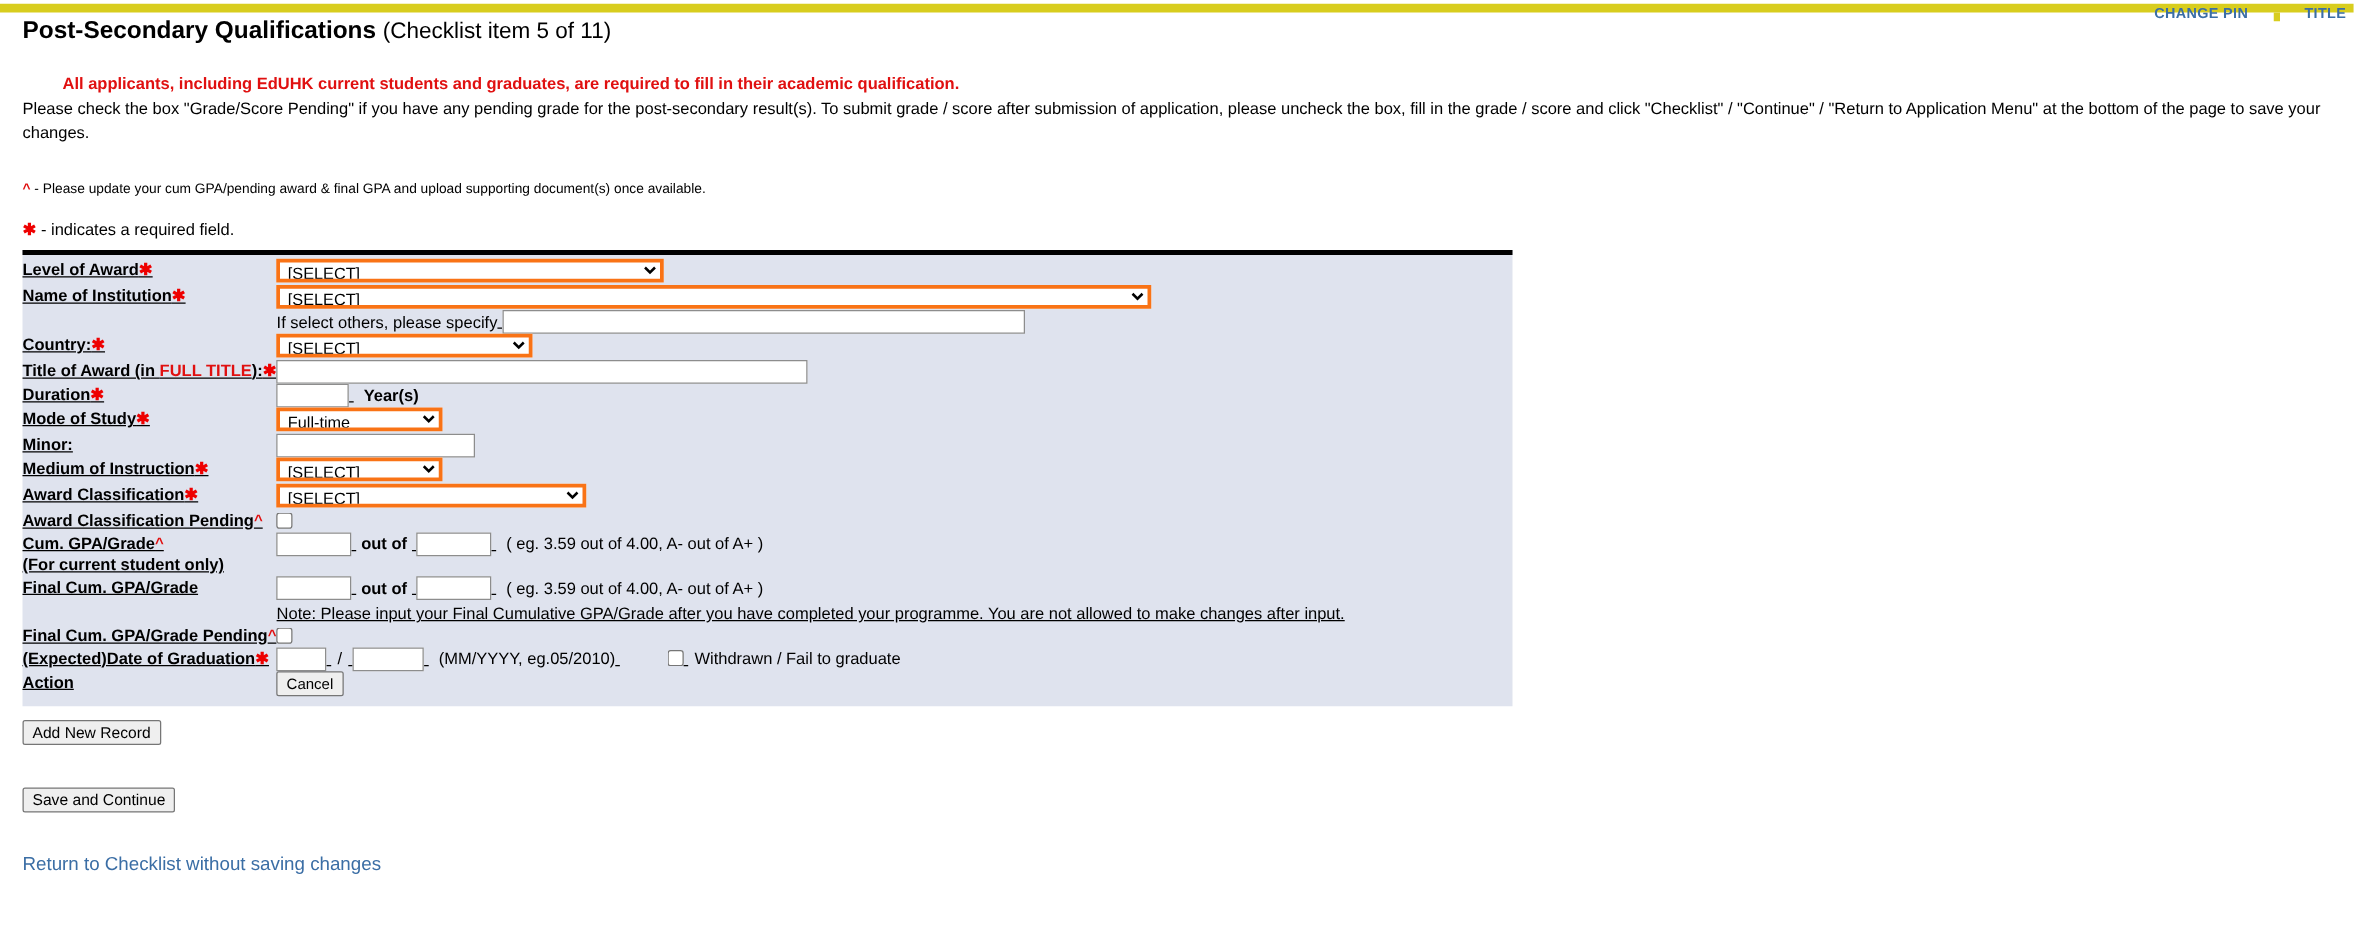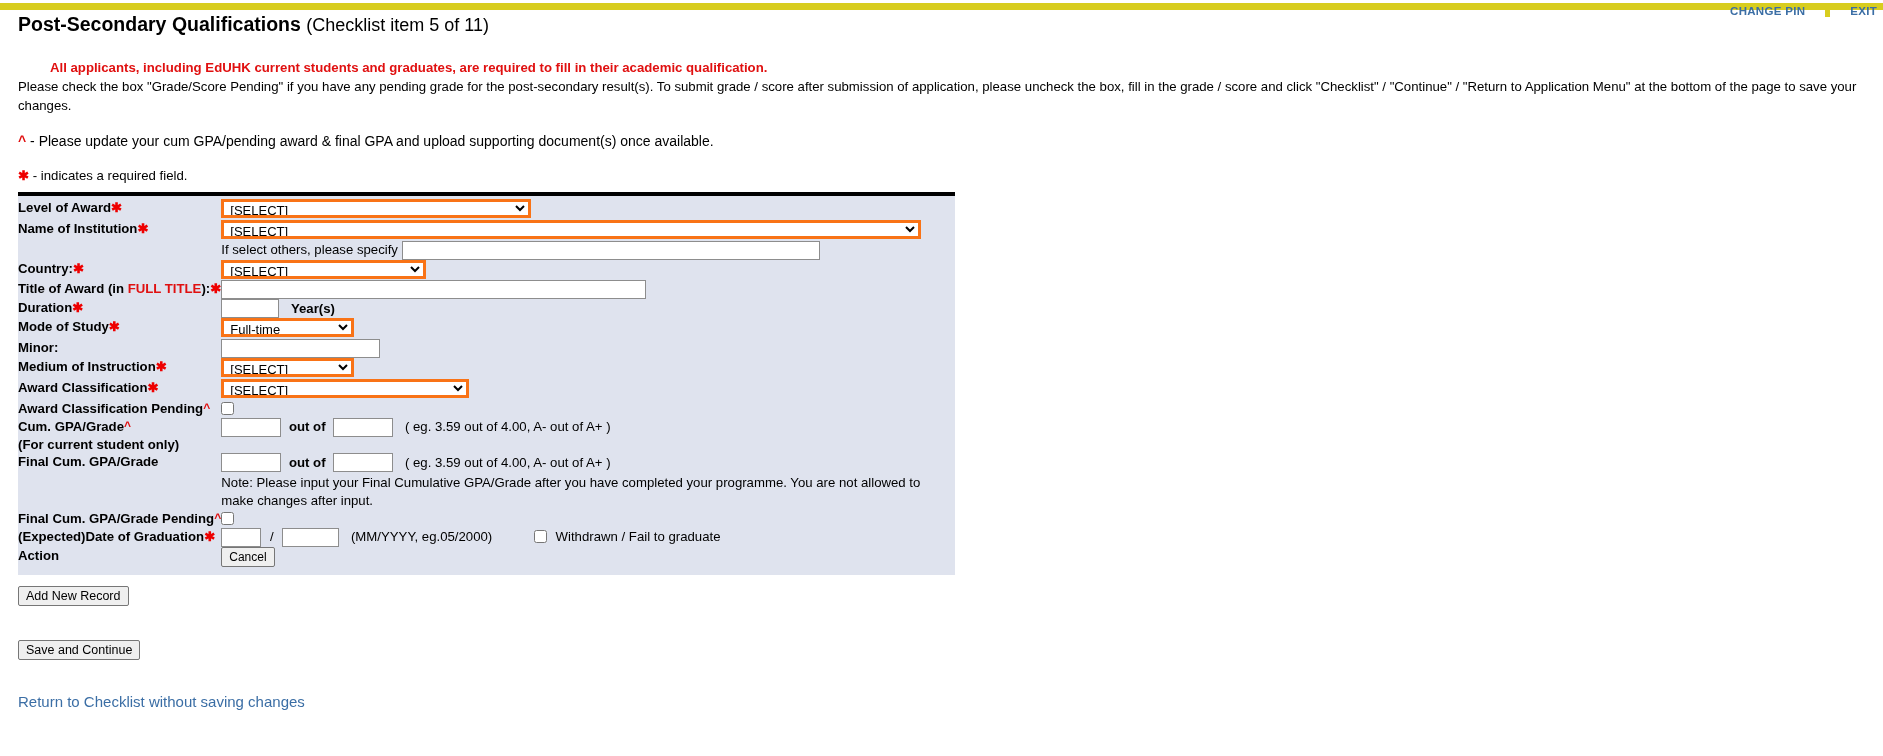--- a/index.html
+++ b/index.html
@@ -83,44 +83,45 @@
     color: #e01010;
     font-weight: bold;
     display: block;
     margin-left: 32px;
   }
   .instr-body {
     display: block;
     color: #000;
   }
   .note-caret {
-    margin-top: 18px;
-    font-size: 14px;
+    margin-top: 30px;
+    font-size: 11px;
   }
   .caret-mark {
     color: #e01010;
     font-weight: bold;
   }
   .req-line {
     margin-top: 19px;
     font-size: 13.2px;
   }
   .star {
     color: #ee0000;
     font-weight: bold;
   }
 
   
   .form-panel {
     margin-top: 9px;
-    width: 937px;
+    width: 1192px;
     background: #dfe3ee;
     border-top: 4px solid #000000;
     box-sizing: border-box;
     padding: 3px 0 8px 0;
+    text-decoration: underline;
   }
   table.form {
     border-collapse: collapse;
     width: 100%;
   }
   table.form td {
     padding: 0;
     vertical-align: top;
     font-size: 13.2px;
   }
@@ -218,21 +219,21 @@
   }
   .note-sm { font-size: 13.2px; }
 </style>
 </head>
 <body>
 
 <div class="topbar"></div>
 <div class="topbar-links">
   <a href="#">CHANGE PIN</a>
   <span class="topbar-sep"></span>
-  <a href="#">EXIT</a>
+  <a href="#">TITLE</a>
 </div>
 
 <div class="page-wrap">
 
   <h1 class="page-title">
     <span>Post-Secondary Qualifications</span>
     <span class="subtitle">(Checklist item 5 of 11)</span>
   </h1>
 
   <div class="instructions">
@@ -374,21 +375,21 @@
           <input type="checkbox" style="">
         </td>
       </tr>
 
       <tr>
         <td class="lbl"><span>(Expected)Date of Graduation</span><span class="star">✱</span></td>
         <td class="fld">
           <input type="text" class="w-mm inline" value="" style="">
           <span class="inline" style="margin:0 5px">/</span>
           <input type="text" class="w-yyyy inline" value="" style="">
-          <span class="inline" style="margin-left:8px">(MM/YYYY, eg.05/2000)</span>
+          <span class="inline" style="margin-left:8px">(MM/YYYY, eg.05/2010)</span>
           <input type="checkbox" class="inline" style="margin-left: 38px;">
           <span class="inline" style="margin-left:5px">Withdrawn / Fail to graduate</span>
         </td>
       </tr>
 
       <tr>
         <td class="lbl">Action</td>
         <td class="fld">
           <button class="std cancel-btn">Cancel</button>
         </td>

